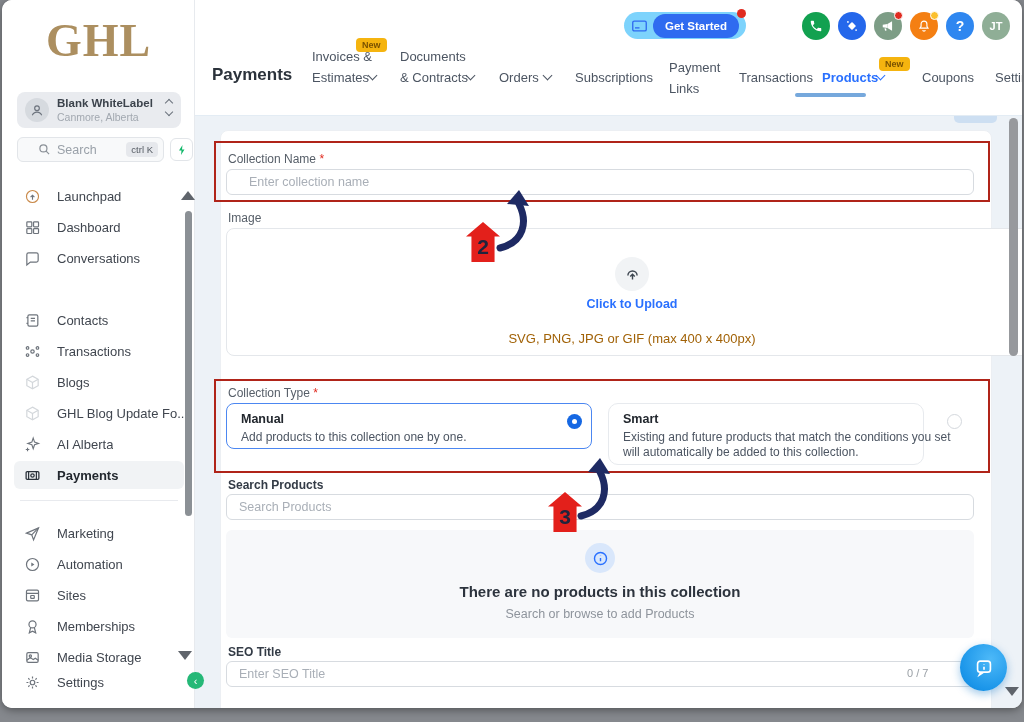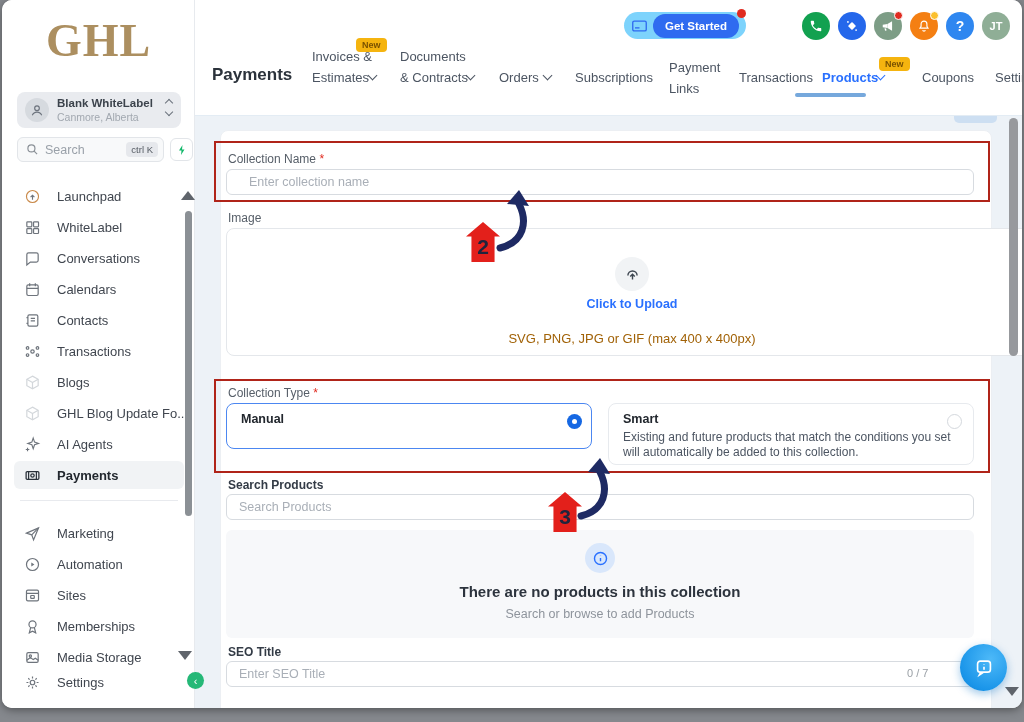--- a/index.html
+++ b/index.html
@@ -11,21 +11,21 @@
   
   .sidebar { position:absolute; left:0; top:0; width:193px; height:100%; background:#fff; border-right:1px solid #e7eaee; z-index:5; }
   .logo { position:absolute; left:0; top:14px; width:193px; text-align:center; font-family:"Liberation Serif", serif; font-weight:700; font-size:46px; color:#ac8f60; letter-spacing:1px; }
   .account { position:absolute; left:15px; top:92px; width:164px; height:36px; background:#e9ebef; border-radius:8px; cursor:pointer;padding-left:16px; }
   .account .avatar { position:absolute; left:8px; top:6px; width:24px; height:24px; border-radius:50%; background:#d6dadf; display:flex; align-items:center; justify-content:center; }
   .account .nm { position:absolute; left:40px; top:5px; font-size:11.5px; font-weight:700; color:#3c434c; white-space:nowrap; }
   .account .loc { position:absolute; left:40px; top:19px; font-size:10.5px; color:#a2a8b0; white-space:nowrap; }
   .acc-chevs { position:absolute; right:9px; top:8px; display:flex; flex-direction:column; gap:3px; }
   .chev { width:6px; height:6px; border-right:1.5px solid #6b727c; border-bottom:1.5px solid #6b727c; display:inline-block; }
   .chev.up { transform:rotate(-135deg); } .chev.down { transform:rotate(45deg); }
-  .search { position:absolute; left:15px; top:137px; width:147px; height:25px; background:#f8f9fa; border:1px solid #e2e5e9; border-radius:6px; display:flex; align-items:center; padding:0 5px 0 8px; cursor:text; }
+  .search { position:absolute; left:15px; top:137px; width:147px; height:25px; background:#f8f9fa; border:1px solid #e2e5e9; border-radius:6px; display:flex; align-items:center; padding:0 5px 0 20px; cursor:text; }
   .search .ph { font-size:12.5px; color:#9aa1a9; flex:1; margin-left:6px; }
   .search kbd { font-family:"Liberation Sans",sans-serif; font-size:9.5px; color:#555b63; background:#e6e8ec; border-radius:4px; padding:2px 5px; }
   .ai-btn { position:absolute; left:168px; top:138px; width:23px; height:23px; background:#fff; border:1px solid #e2e5e9; border-radius:6px; display:flex; align-items:center; justify-content:center; cursor:pointer; }
   .nav-item { position:absolute; left:12px; width:170px; height:28px; display:flex; align-items:center; cursor:pointer; }
   .nav-item .ic { width:17px; height:17px; margin-left:10px; flex:none; display:flex; }
   .nav-item .tx { margin-left:16px; font-size:13px; font-weight:500; color:#40464f; white-space:nowrap; overflow:hidden; }
   .nav-item.sel { background:#f1f3f5; border-radius:6px; }
   .nav-item.sel .tx { font-weight:700; color:#23282f; }
   .side-div { position:absolute; left:18px; top:500px; width:158px; height:1px; background:#e8eaee; }
   .tri-up { width:0; height:0; border-left:7px solid transparent; border-right:7px solid transparent; border-bottom:9px solid #5f646b; }
@@ -138,38 +138,29 @@
     </div>
     <div class="nav-item" style="top:213px">
       <span class="ic">
           <svg width="17" height="17" viewBox="0 0 24 24" fill="none" stroke="#6e747c" stroke-width="1.7">
             <rect x="4" y="4" width="7" height="7" rx="1"></rect>
             <rect x="13.5" y="4" width="7" height="7" rx="1"></rect>
             <rect x="4" y="13.5" width="7" height="7" rx="1"></rect>
             <rect x="13.5" y="13.5" width="7" height="7" rx="1"></rect>
           </svg>
         </span>
-      <span class="tx">WhiteLabel</span>
+      <span class="tx">Dashboard</span>
     </div>
     <div class="nav-item" style="top:244px">
       <span class="ic">
           <svg width="17" height="17" viewBox="0 0 24 24" fill="none" stroke="#6e747c" stroke-width="1.7">
             <path d="M4 6.5A2.5 2.5 0 0 1 6.5 4h11A2.5 2.5 0 0 1 20 6.5v8a2.5 2.5 0 0 1-2.5 2.5H9l-5 4v-14z"></path>
           </svg>
         </span>
       <span class="tx">Conversations</span>
-    </div>
-    <div class="nav-item" style="top:275px">
-      <span class="ic">
-          <svg width="17" height="17" viewBox="0 0 24 24" fill="none" stroke="#6e747c" stroke-width="1.7">
-            <rect x="4" y="5.5" width="16" height="15" rx="2"></rect>
-            <path d="M8 3v4.5M16 3v4.5M4 10.5h16"></path>
-          </svg>
-        </span>
-      <span class="tx">Calendars</span>
     </div>
     <div class="nav-item" style="top:306px">
       <span class="ic">
           <svg width="17" height="17" viewBox="0 0 24 24" fill="none" stroke="#6e747c" stroke-width="1.7">
             <rect x="5.5" y="4" width="14" height="16" rx="2"></rect>
             <path d="M9.5 9h6M9.5 12.5h6M3.5 8h2M3.5 16h2"></path>
           </svg>
         </span>
       <span class="tx">Contacts</span>
     </div>
@@ -203,21 +194,21 @@
         </span>
       <span class="tx">GHL Blog Update Fo...</span>
     </div>
     <div class="nav-item" style="top:430px">
       <span class="ic">
           <svg width="17" height="17" viewBox="0 0 24 24">
             <path d="M13 3l1.9 5.6L20.5 10.5l-5.6 1.9L13 18l-1.9-5.6L5.5 10.5l5.6-1.9L13 3z" fill="none" stroke="#6e747c" stroke-width="1.6"></path>
             <path d="M5 16.5v5M2.5 19h5" stroke="#6e747c" stroke-width="1.6"></path>
           </svg>
         </span>
-      <span class="tx">AI Agents</span>
+      <span class="tx">AI Alberta</span>
     </div>
     <div class="nav-item sel" style="top:461px">
       <span class="ic">
           <svg width="17" height="17" viewBox="0 0 24 24" fill="none" stroke="#2b323b" stroke-width="1.8">
             <rect x="3" y="6.5" width="18" height="11" rx="1.5"></rect>
             <circle cx="12" cy="12" r="2.4"></circle>
             <path d="M6.5 6.5v11M17.5 6.5v11"></path>
           </svg>
         </span>
       <span class="tx">Payments</span>
@@ -388,22 +379,23 @@
       </div>
     <svg class="arrow-svg" style="left:297px; top:74px;" width="52" height="62" viewBox="0 0 52 62">
       <path d="M8 58 C32 52 36 32 27 14" stroke="#1e2a63" stroke-width="7" fill="none" stroke-linecap="round"></path>
       <polygon points="27,0 37,16 15,14" fill="#1e2a63"></polygon>
     </svg>
 
     <div class="flabel" style="left:33px; top:270px;"><span>Collection Type</span> <span class="req">*</span></div>
     <div class="opt-card sel" style="left:31px; top:287px; width:366px; height:46px;">
       <div class="opt-name">Manual</div>
       <div class="radio on" style="left:340px;"></div>
-    </div>
-    <div class="opt-card unsel" style="left:413px; top:287px; width:366px; height:62px;">
+      <div class="opt-desc">Add products to this collection one by one.</div>
+    </div>
+    <div class="opt-card unsel" style="left:413px; top:287px; width:316px; height:62px;border-radius:10px;">
       <div class="opt-name">Smart</div>
       <div class="radio off" style="left:338px;"></div>
       <div class="opt-desc" style="width:330px;">Existing and future products that match the conditions you set will automatically be added to this collection.</div>
     </div>
     <div class="redbox" style="left:19px; top:263px; width:776px; height:94px;"></div>
 
     <div class="flabel bold" style="left:33px; top:362px;">Search Products</div>
     <input class="inp" style="left: 31px; top: 378px; width: 748px;" placeholder="Search Products">
 
     <div class="house" style="left:353px; top:376px;">

